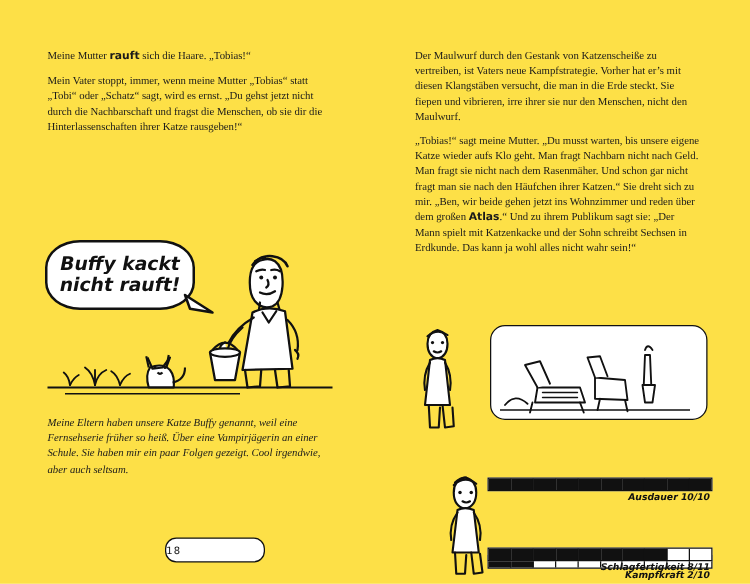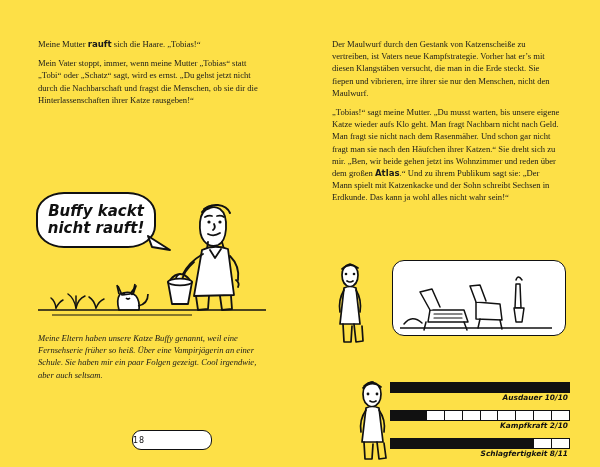--- a/index.html
+++ b/index.html
@@ -357,21 +357,21 @@
         <div class="stat-seg on"></div>
         <div class="stat-seg on"></div>
         <div class="stat-seg on"></div>
         <div class="stat-seg on"></div>
         <div class="stat-seg on"></div>
         <div class="stat-seg on"></div>
       </div>
       <div class="stat-label">Ausdauer 10/10</div>
     </div>
 
-    <div class="stat-row" style="top:12px;margin-top:16px;">
+    <div class="stat-row" style="top:46px;margin-top:16px;">
       <div class="stat-bar">
         <div class="stat-seg on"></div>
         <div class="stat-seg on"></div>
         <div class="stat-seg"></div>
         <div class="stat-seg"></div>
         <div class="stat-seg"></div>
         <div class="stat-seg"></div>
         <div class="stat-seg"></div>
         <div class="stat-seg"></div>
         <div class="stat-seg"></div>

